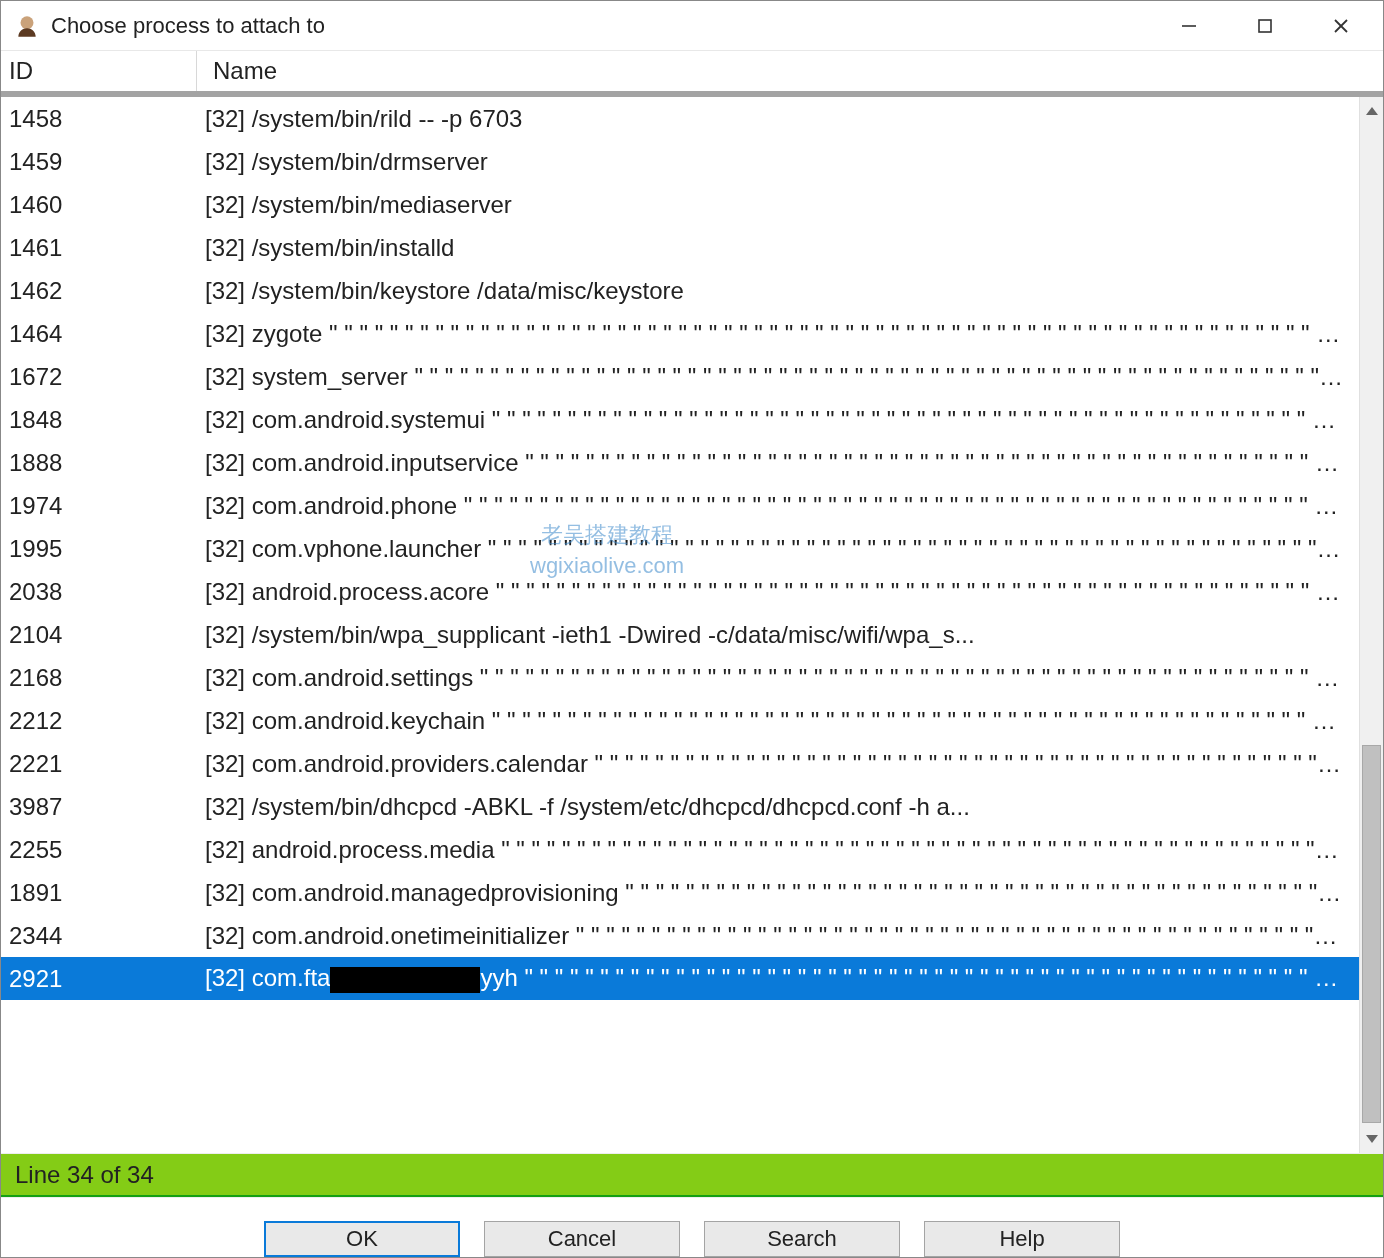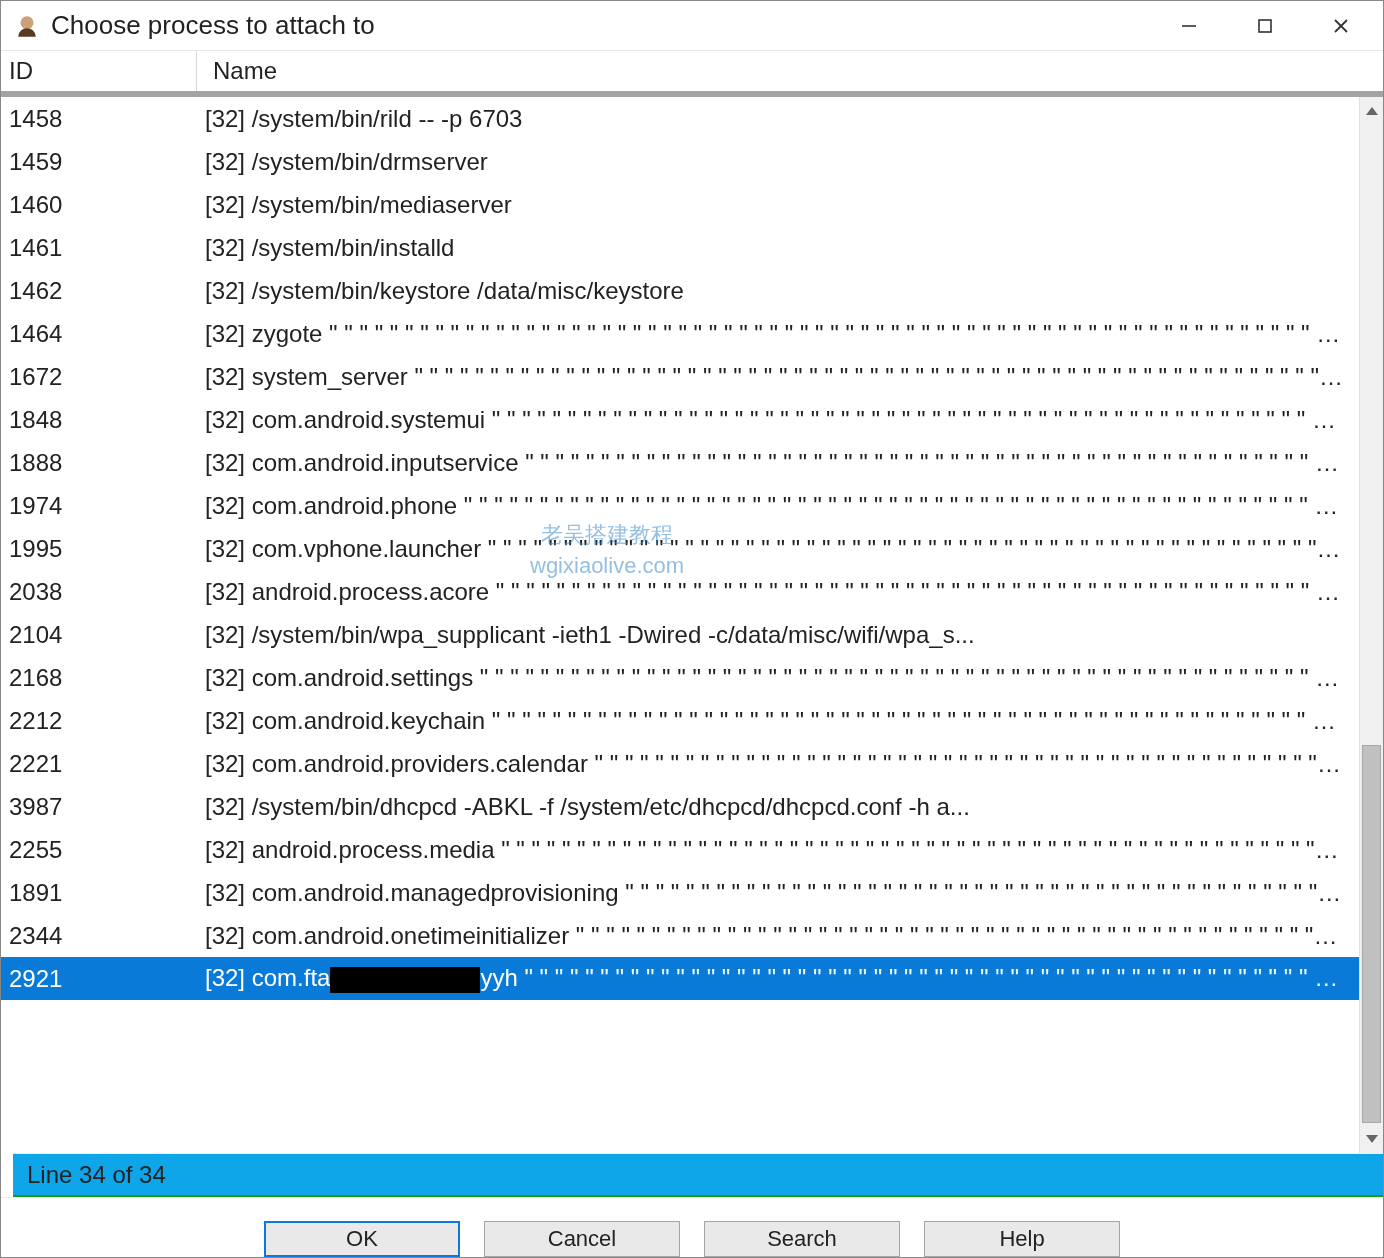--- a/index.html
+++ b/index.html
@@ -1,38 +1,38 @@
 <!DOCTYPE html>
 <html><head>
 <meta charset="utf-8">
 <style>
   * { box-sizing: border-box; margin: 0; padding: 0; }
   html, body { width: 1384px; height: 1258px; font-family: "Segoe UI", Tahoma, sans-serif; background: #fff; overflow: hidden; }
   .window { width: 100%; height: 100%; display: flex; flex-direction: column; border: 1px solid #888; }
   .titlebar { height: 50px; display: flex; align-items: center; padding: 0 4px; background: #fff; border-bottom: 1px solid #e8e8e8; }
   .titlebar .app-icon { width: 28px; height: 28px; margin: 0 10px 0 8px; display: flex; align-items:center; justify-content:center; }
-  .titlebar .title { font-size: 26px; color: #222; flex: 1; }
+  .titlebar .title { font-size: 22px; color: #222; flex: 1; }
   .win-controls { display: flex; height: 100%; }
   .win-btn { width: 76px; display:flex; align-items:center; justify-content:center; font-size: 22px; color:#333; cursor: default; }
   .win-btn.close { font-size: 26px; }
   .header-row { display:flex; height: 46px; align-items:center; font-size: 24px; color:#222; border-bottom: 6px solid #a3a3a3; background:#fff; }
   .header-row .col-id { width: 196px; padding-left: 8px; border-right: 1px solid #d8d8d8; height:100%; display:flex; align-items:center; }
   .header-row .col-name { flex:1; padding-left: 16px; height:100%; display:flex; align-items:center; }
   .list-wrap { flex:1; display:flex; min-height:0; }
   .list { flex:1; overflow:hidden; }
   .row { display:flex; height: 43px; align-items:center; font-size: 24px; color:#222; white-space:nowrap; }
   .row .cell-id { width: 196px; padding-left: 8px; }
   .row .cell-name { flex:1; padding-left: 8px; overflow:hidden; text-overflow:ellipsis; position:relative; padding-right:16px; }
   .row.selected { background:#0a7ad9; color:#ffffff; }
   .row .redact { display:inline-block; width:150px; height:26px; background:#000; vertical-align:middle; }
   .scrollbar { width: 24px; background:#f0f0f0; display:flex; flex-direction:column; border-left:1px solid #e0e0e0; }
   .scroll-arrow { height: 28px; display:flex; align-items:center; justify-content:center; font-size:14px; color:#555; background:#f0f0f0; }
   .scroll-track { flex:1; background:#f0f0f0; position:relative; }
   .scroll-thumb { position:absolute; left:2px; right:2px; top: 62%; bottom:2px; background:#c0c0c0; border:1px solid #a8a8a8; }
-  .status { height: 44px; display:flex; align-items:center; padding-left: 14px; font-size: 24px; color:#222; background:#0ea5e9; border-top:1px solid #eee; border-bottom:2px solid #14a014;margin-left:12px; }
+  .status { height: 44px; display:flex; align-items:center; padding-left: 14px; font-size: 24px; color:#222; background:#84cc16; border-top:1px solid #eee; border-bottom:2px solid #14a014; }
   .buttons { height: 60px; display:flex; align-items:flex-end; justify-content:center; gap: 24px; background:#fff; border-top:1px solid #eee; }
   .btn { width: 196px; height: 36px; background:#e9e9e9; border:1px solid #a4a4a4; font-size:22px; color:#222; display:flex; align-items:center; justify-content:center; font-family:inherit; }
   .btn.default { border:2px solid #0a7ad9; }
   .watermark { position:absolute; left:530px; top:520px; color:#3d8acb; font-size:22px; opacity:.55; pointer-events:none; text-align:center; line-height:1.4; z-index:5; }
 </style>
 </head>
 <body>
 
 <div class="window">
   <div class="titlebar">

